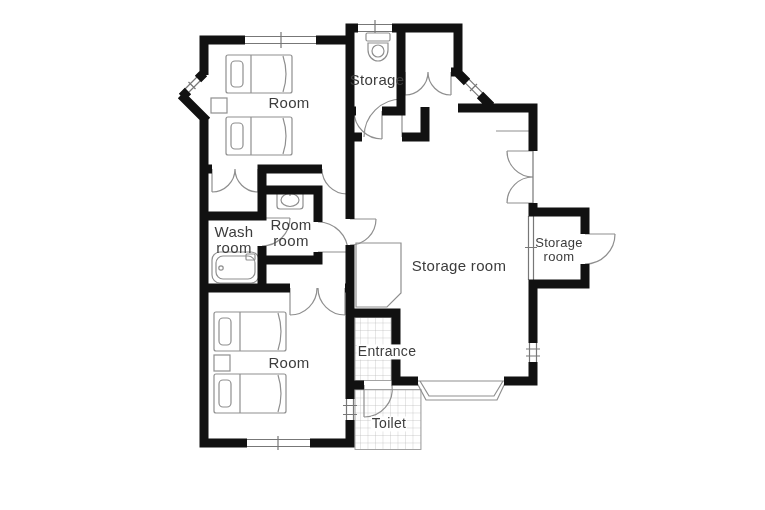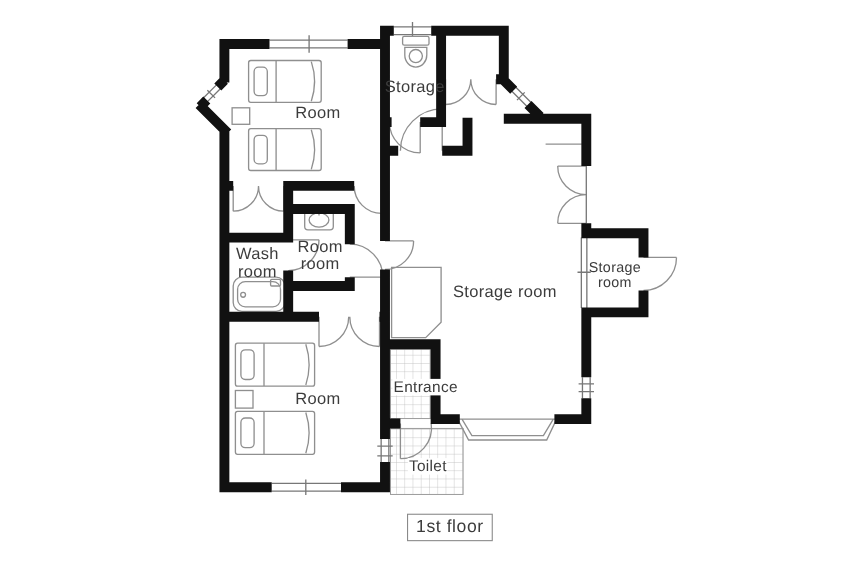--- a/index.html
+++ b/index.html
@@ -172,16 +172,13 @@
     <div>Storage</div>
     <div>room</div>
   </div>
 
   <div class="lbl" style="left:289px;top:363px">Room</div>
 
   <div class="lbl halo" style="left:387px;top:352px;font-size:14px">Entrance</div>
 
   <div class="lbl halo" style="left:389px;top:424px;font-size:14px">Toilet</div>
 
-  <div class="floorbox">
-    <span>1st floor</span>
-  </div>
 </div>
 
 </body></html>

